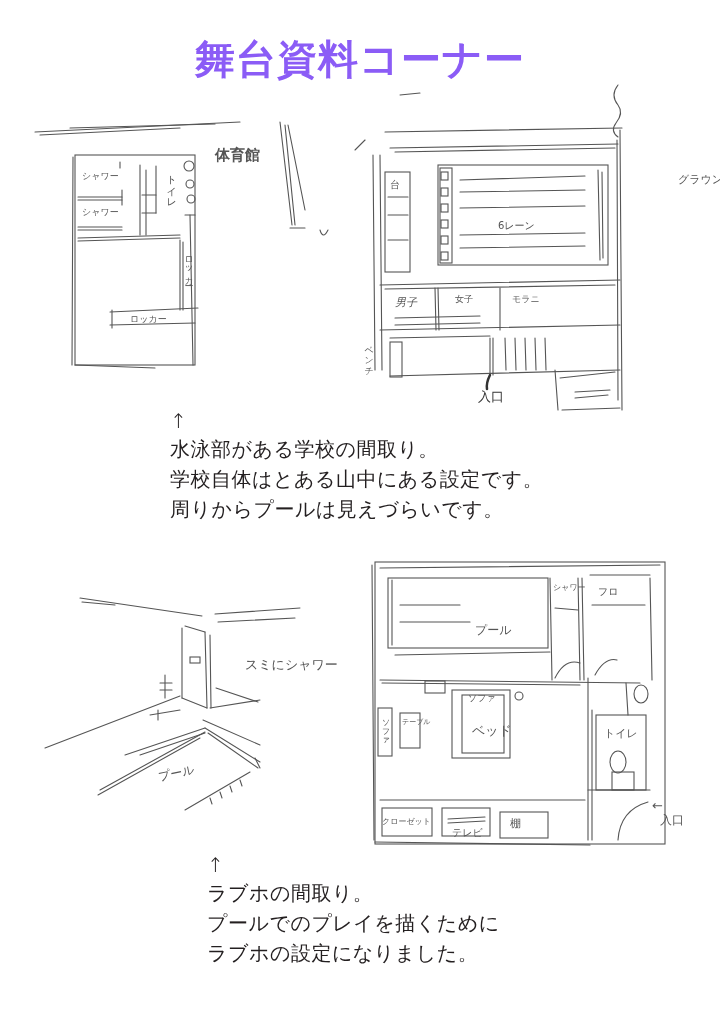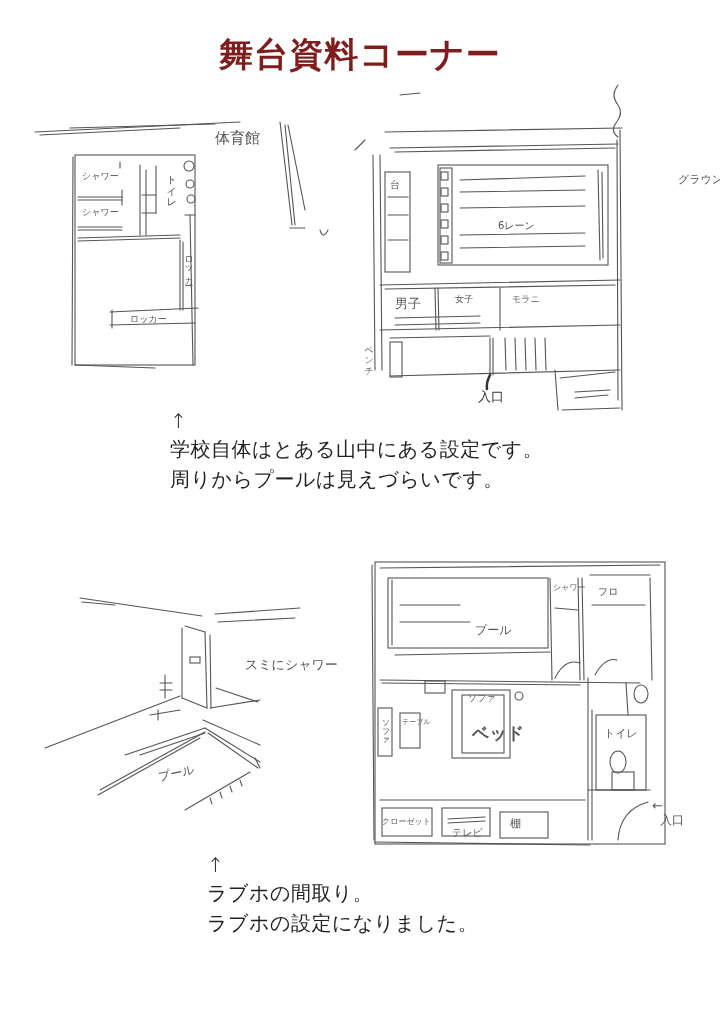--- a/index.html
+++ b/index.html
@@ -1,17 +1,17 @@
 <!DOCTYPE html>
 <html><head>
 <meta charset="utf-8">
 <style>
   html, body { margin: 0; padding: 0; background: #ffffff; }
   body { width: 720px; height: 1022px; position: relative; overflow: hidden; font-family: "DejaVu Sans", sans-serif; color: #231f20; }
-  .title { position: absolute; left: 0; width: 720px; top: 32px; text-align: center; font-size: 34px; font-weight: bold; letter-spacing: 1px; color: #7f1d1d; }
+  .title { position: absolute; left: 0; width: 720px; top: 32px; text-align: center; font-size: 40px; font-weight: bold; letter-spacing: 1px; color: #8b5cf6; }
   .sketch { position: absolute; }
   .sketch svg { width: 100%; height: 100%; overflow: visible; }
   .sketch svg line, .sketch svg path, .sketch svg rect, .sketch svg circle, .sketch svg ellipse, .sketch svg polyline { fill: none; stroke: #555; stroke-width: 1.1; stroke-linecap: round; }
   .hand { position: absolute; font-family: "DejaVu Sans", sans-serif; color: #555; font-size: 11px; white-space: nowrap; }
   .caption { position: absolute; font-size: 20px; line-height: 30px; color: #231f20; font-weight: 300; letter-spacing: 0.5px; }
   .caption .arrow { display: block; font-size: 20px; line-height: 26px; }
   .caption .line { display: block; }
 </style>
 </head>
 <body>
@@ -48,21 +48,21 @@
     <line x1="90" y1="52" x2="90" y2="58"></line>
     <line x1="155" y1="105" x2="165" y2="105"></line>
       <line x1="160" y1="105" x2="163" y2="255"></line>
     <line x1="45" y1="255" x2="125" y2="258"></line>
     <line x1="250" y1="12" x2="262" y2="115"></line>
       <line x1="255" y1="15" x2="265" y2="115"></line>
       <line x1="258" y1="15" x2="275" y2="100"></line>
     <line x1="260" y1="118" x2="275" y2="118"></line>
     <path d="M290 120 q3 10 8 0"></path>
   </svg>
-  <span class="hand" style="left:185px; top:19px; font-size:15px;">体育館</span>
+  <span class="hand" style="left:185px; top:36px; font-size:15px;font-weight:bold;">体育館</span>
   <span class="hand" style="left:52px; top:60px; font-size:9px;">シャワー</span>
   <span class="hand" style="left:52px; top:96px; font-size:9px;">シャワー</span>
   <span class="hand" style="left:134px; top:58px; font-size:10px; writing-mode:vertical-rl;">トイレ</span>
   <span class="hand" style="left:152px; top:140px; font-size:9px; writing-mode:vertical-rl;">ロッカー</span>
   <span class="hand" style="left:100px; top:203px; font-size:9px;">ロッカー</span>
 </div>
 
 <div class="sketch" style="left:340px; top:80px; width:380px; height:340px;">
   <svg viewBox="0 0 380 340">
     <line x1="60" y1="15" x2="80" y2="13"></line>
@@ -114,30 +114,31 @@
     <path d="M150 295 q-4 8 -3 14" style="stroke-width:2.5; stroke:#333;"></path>
     <line x1="215" y1="290" x2="218" y2="330"></line>
     <line x1="220" y1="298" x2="275" y2="292"></line>
       <line x1="235" y1="312" x2="270" y2="310"></line>
       <line x1="235" y1="318" x2="268" y2="315"></line>
     <line x1="222" y1="330" x2="280" y2="328"></line>
     <line x1="15" y1="70" x2="25" y2="60"></line>
   </svg>
   <span class="hand" style="left:158px; top:120px; font-size:10px;margin-top:19px;">6レーン</span>
   <span class="hand" style="left:50px; top:98px; font-size:10px;">台</span>
-  <span class="hand" style="left:55px; top:215px; font-size:13px;">男子</span>
+  <span class="hand" style="left:55px; top:215px; font-size:11px;font-style:italic;">男子</span>
   <span class="hand" style="left:115px; top:213px; font-size:9px;">女子</span>
   <span class="hand" style="left:172px; top:213px; font-size:9px;font-family:Liberation Mono, monospace;">モラニ</span>
   <span class="hand" style="left:22px; top:260px; font-size:9px; writing-mode:vertical-rl;">ベンチ</span>
   <span class="hand" style="left:138px; top:308px; font-size:13px; color:#333;">入口</span>
   <span class="hand" style="left:338px; top:92px; font-size:11px;">グラウンド</span>
 </div>
 
 <div class="caption" style="left:170px; top:408px;">
   <span class="arrow">↑</span>
+  <span class="line">水泳部がある学校の間取り。</span>
   <span class="line">学校自体はとある山中にある設定です。</span>
   <span class="line">周りからプールは見えづらいです。</span>
 </div>
 
 <div class="sketch" style="left:30px; top:580px; width:330px; height:230px;">
   <svg viewBox="0 0 330 230">
     <line x1="50" y1="18" x2="172" y2="36"></line>
       <line x1="52" y1="22" x2="85" y2="25"></line>
     <line x1="185" y1="34" x2="270" y2="28"></line>
       <line x1="188" y1="42" x2="265" y2="38"></line>
@@ -214,28 +215,29 @@
     <rect x="82" y="258" width="48" height="28"></rect>
     <line x1="88" y1="269" x2="125" y2="267"></line>
       <line x1="88" y1="273" x2="125" y2="271"></line>
     <rect x="140" y="262" width="48" height="26"></rect>
     <line x1="15" y1="292" x2="230" y2="295"></line>
   </svg>
   <span class="hand" style="left:115px; top:72px; font-size:12px;">プール</span>
   <span class="hand" style="left:193px; top:32px; font-size:8px;">シャワー</span>
   <span class="hand" style="left:238px; top:35px; font-size:10px;">フロ</span>
   <span class="hand" style="left:108px; top:142px; font-size:9px;">ソファ</span>
-  <span class="hand" style="left:112px; top:172px; font-size:17px;font-weight:bold;">ベッド</span>
+  <span class="hand" style="left:112px; top:172px; font-size:13px;">ベッド</span>
   <span class="hand" style="left:19px; top:164px; font-size:8px; writing-mode:vertical-rl;">ソファ</span>
   <span class="hand" style="left:42px; top:167px; font-size:7px;">テーブル</span>
   <span class="hand" style="left:244px; top:176px; font-size:11px;">トイレ</span>
   <span class="hand" style="left:22px; top:266px; font-size:8px;">クローゼット</span>
   <span class="hand" style="left:92px; top:276px; font-size:10px;">テレビ</span>
   <span class="hand" style="left:150px; top:266px; font-size:11px;">棚</span>
   <span class="hand" style="left:292px; top:248px; font-size:13px;">←</span>
   <span class="hand" style="left:300px; top:262px; font-size:12px;">入口</span>
 </div>
 
 <div class="caption" style="left:207px; top:852px;">
   <span class="arrow">↑</span>
   <span class="line">ラブホの間取り。</span>
+  <span class="line">プールでのプレイを描くために</span>
   <span class="line">ラブホの設定になりました。</span>
 </div>
 
 </body></html>

